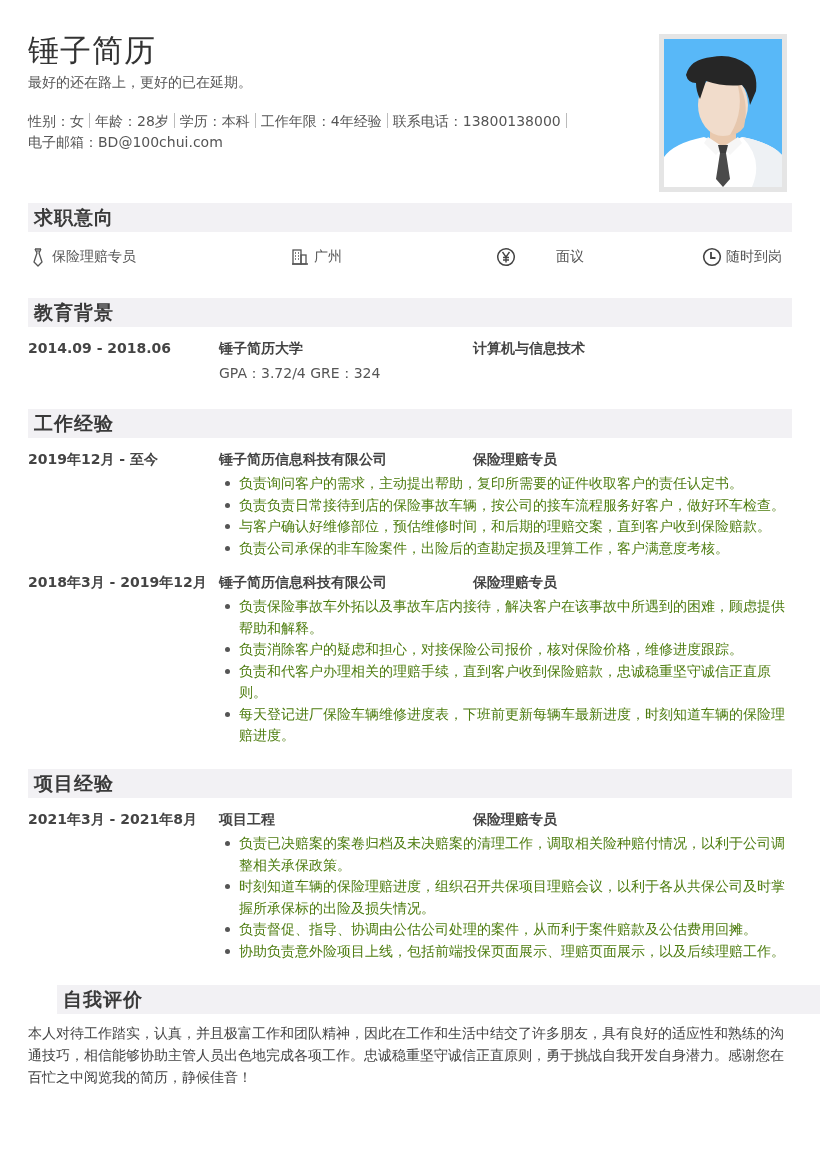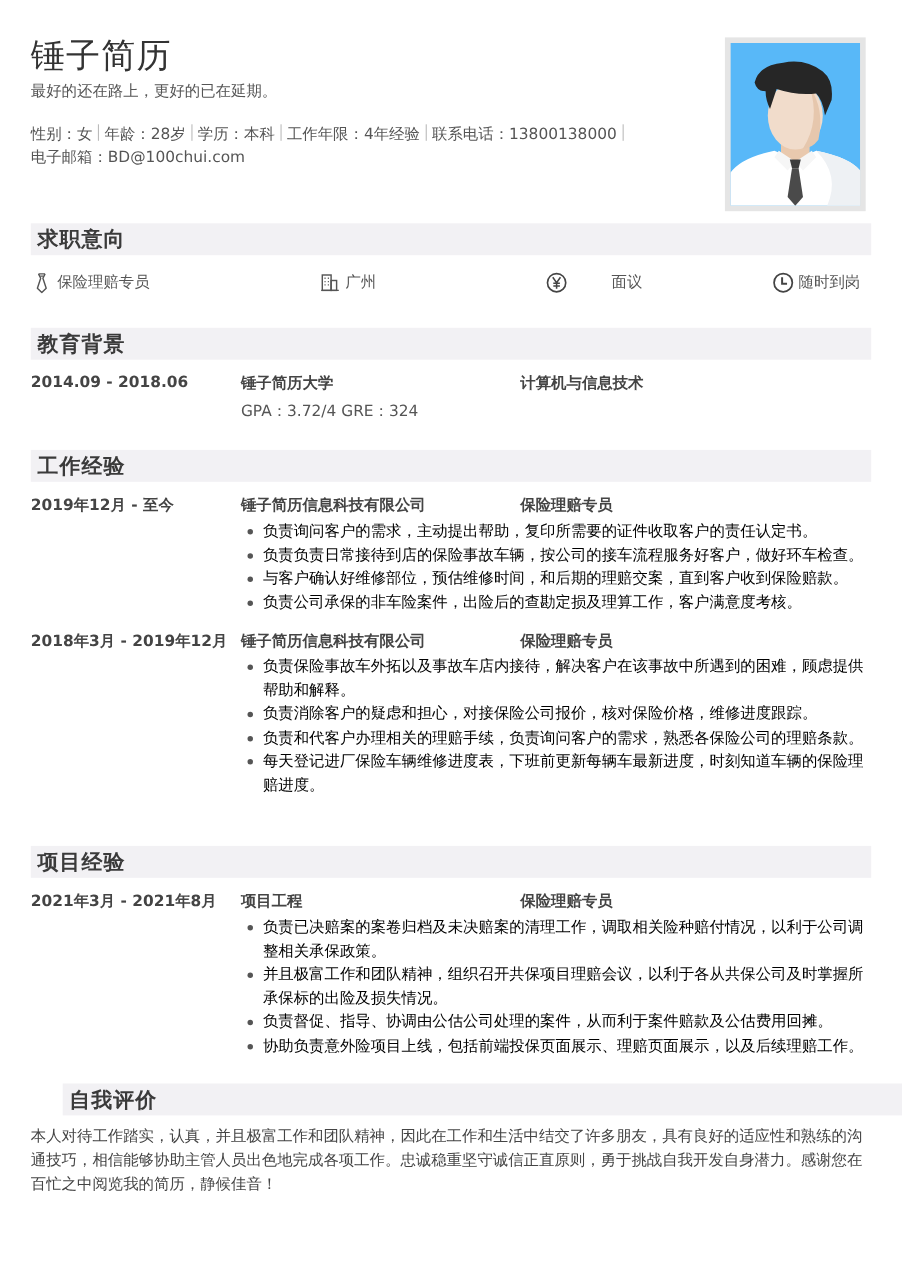--- a/index.html
+++ b/index.html
@@ -22,21 +22,21 @@
 
   .intent { position: absolute; top: 247px; left: 28px; width: 764px; height: 22px; font-size: 14px; color: #555; }
   .intent-item { position: absolute; top: 0; display: flex; align-items: center; white-space: nowrap; }
   .intent-item svg { width: 20px; height: 20px; margin-right: 4px; }
 
   .entry-date { position: absolute; left: 28px; font-size: 14px; font-weight: bold; color: #444; white-space: nowrap; }
   .entry-org { position: absolute; left: 219px; font-size: 14px; font-weight: bold; color: #444; white-space: nowrap; }
   .entry-role { position: absolute; left: 473px; font-size: 14px; font-weight: bold; color: #444; white-space: nowrap; }
   .entry-sub { position: absolute; left: 219px; font-size: 14px; color: #555; white-space: nowrap; }
 
-  ul.bullets { position: absolute; left: 219px; width: 570px; list-style: none; font-size: 14px; color: #000000; line-height: 21.5px; }
+  ul.bullets { position: absolute; left: 219px; width: 570px; list-style: none; font-size: 14px; color: #4d7c0f; line-height: 21.5px; }
   ul.bullets li { position: relative; padding-left: 20px; }
   ul.bullets li::before { content: ""; position: absolute; left: 6px; top: 8px; width: 5px; height: 5px; border-radius: 50%; background: #555; }
 
   .self-eval { position: absolute; left: 28px; top: 1022px; width: 764px; font-size: 14px; color: #444; line-height: 22px; }
 </style>
 </head>
 <body>
 
 <div class="page">
 
@@ -126,33 +126,33 @@
     <li>与客户确认好维修部位，预估维修时间，和后期的理赔交案，直到客户收到保险赔款。</li>
     <li>负责公司承保的非车险案件，出险后的查勘定损及理算工作，客户满意度考核。</li>
   </ul>
 
   <div class="entry-date" style="top:574px;">2018年3月 - 2019年12月</div>
   <div class="entry-org" style="top:574px;">锤子简历信息科技有限公司</div>
   <div class="entry-role" style="top:574px;">保险理赔专员</div>
   <ul class="bullets" style="top:596px;">
     <li>负责保险事故车外拓以及事故车店内接待，解决客户在该事故中所遇到的困难，顾虑提供帮助和解释。</li>
     <li>负责消除客户的疑虑和担心，对接保险公司报价，核对保险价格，维修进度跟踪。</li>
-    <li>负责和代客户办理相关的理赔手续，负责询问客户的需求，熟悉各保险公司的理赔条款。</li>
+    <li>负责和代客户办理相关的理赔手续，直到客户收到保险赔款，忠诚稳重坚守诚信正直原则。</li>
     <li>每天登记进厂保险车辆维修进度表，下班前更新每辆车最新进度，时刻知道车辆的保险理赔进度。</li>
   </ul>
 
   <div class="section-head" style="top:769px;">
     <span>项目经验</span>
   </div>
   <div class="entry-date" style="top:811px;">2021年3月 - 2021年8月</div>
   <div class="entry-org" style="top:811px;text-align:center;">项目工程</div>
   <div class="entry-role" style="top:811px;">保险理赔专员</div>
   <ul class="bullets" style="top:833px;">
     <li>负责已决赔案的案卷归档及未决赔案的清理工作，调取相关险种赔付情况，以利于公司调整相关承保政策。</li>
-    <li>并且极富工作和团队精神，组织召开共保项目理赔会议，以利于各从共保公司及时掌握所承保标的出险及损失情况。</li>
+    <li>时刻知道车辆的保险理赔进度，组织召开共保项目理赔会议，以利于各从共保公司及时掌握所承保标的出险及损失情况。</li>
     <li>负责督促、指导、协调由公估公司处理的案件，从而利于案件赔款及公估费用回摊。</li>
     <li>协助负责意外险项目上线，包括前端投保页面展示、理赔页面展示，以及后续理赔工作。</li>
   </ul>
 
   <div class="section-head" style="top:985px;margin-left:29px;">
     <span>自我评价</span>
   </div>
   <div class="self-eval">本人对待工作踏实，认真，并且极富工作和团队精神，因此在工作和生活中结交了许多朋友，具有良好的适应性和熟练的沟通技巧，相信能够协助主管人员出色地完成各项工作。忠诚稳重坚守诚信正直原则，勇于挑战自我开发自身潜力。感谢您在百忙之中阅览我的简历，静候佳音！</div>
 
 </div>

